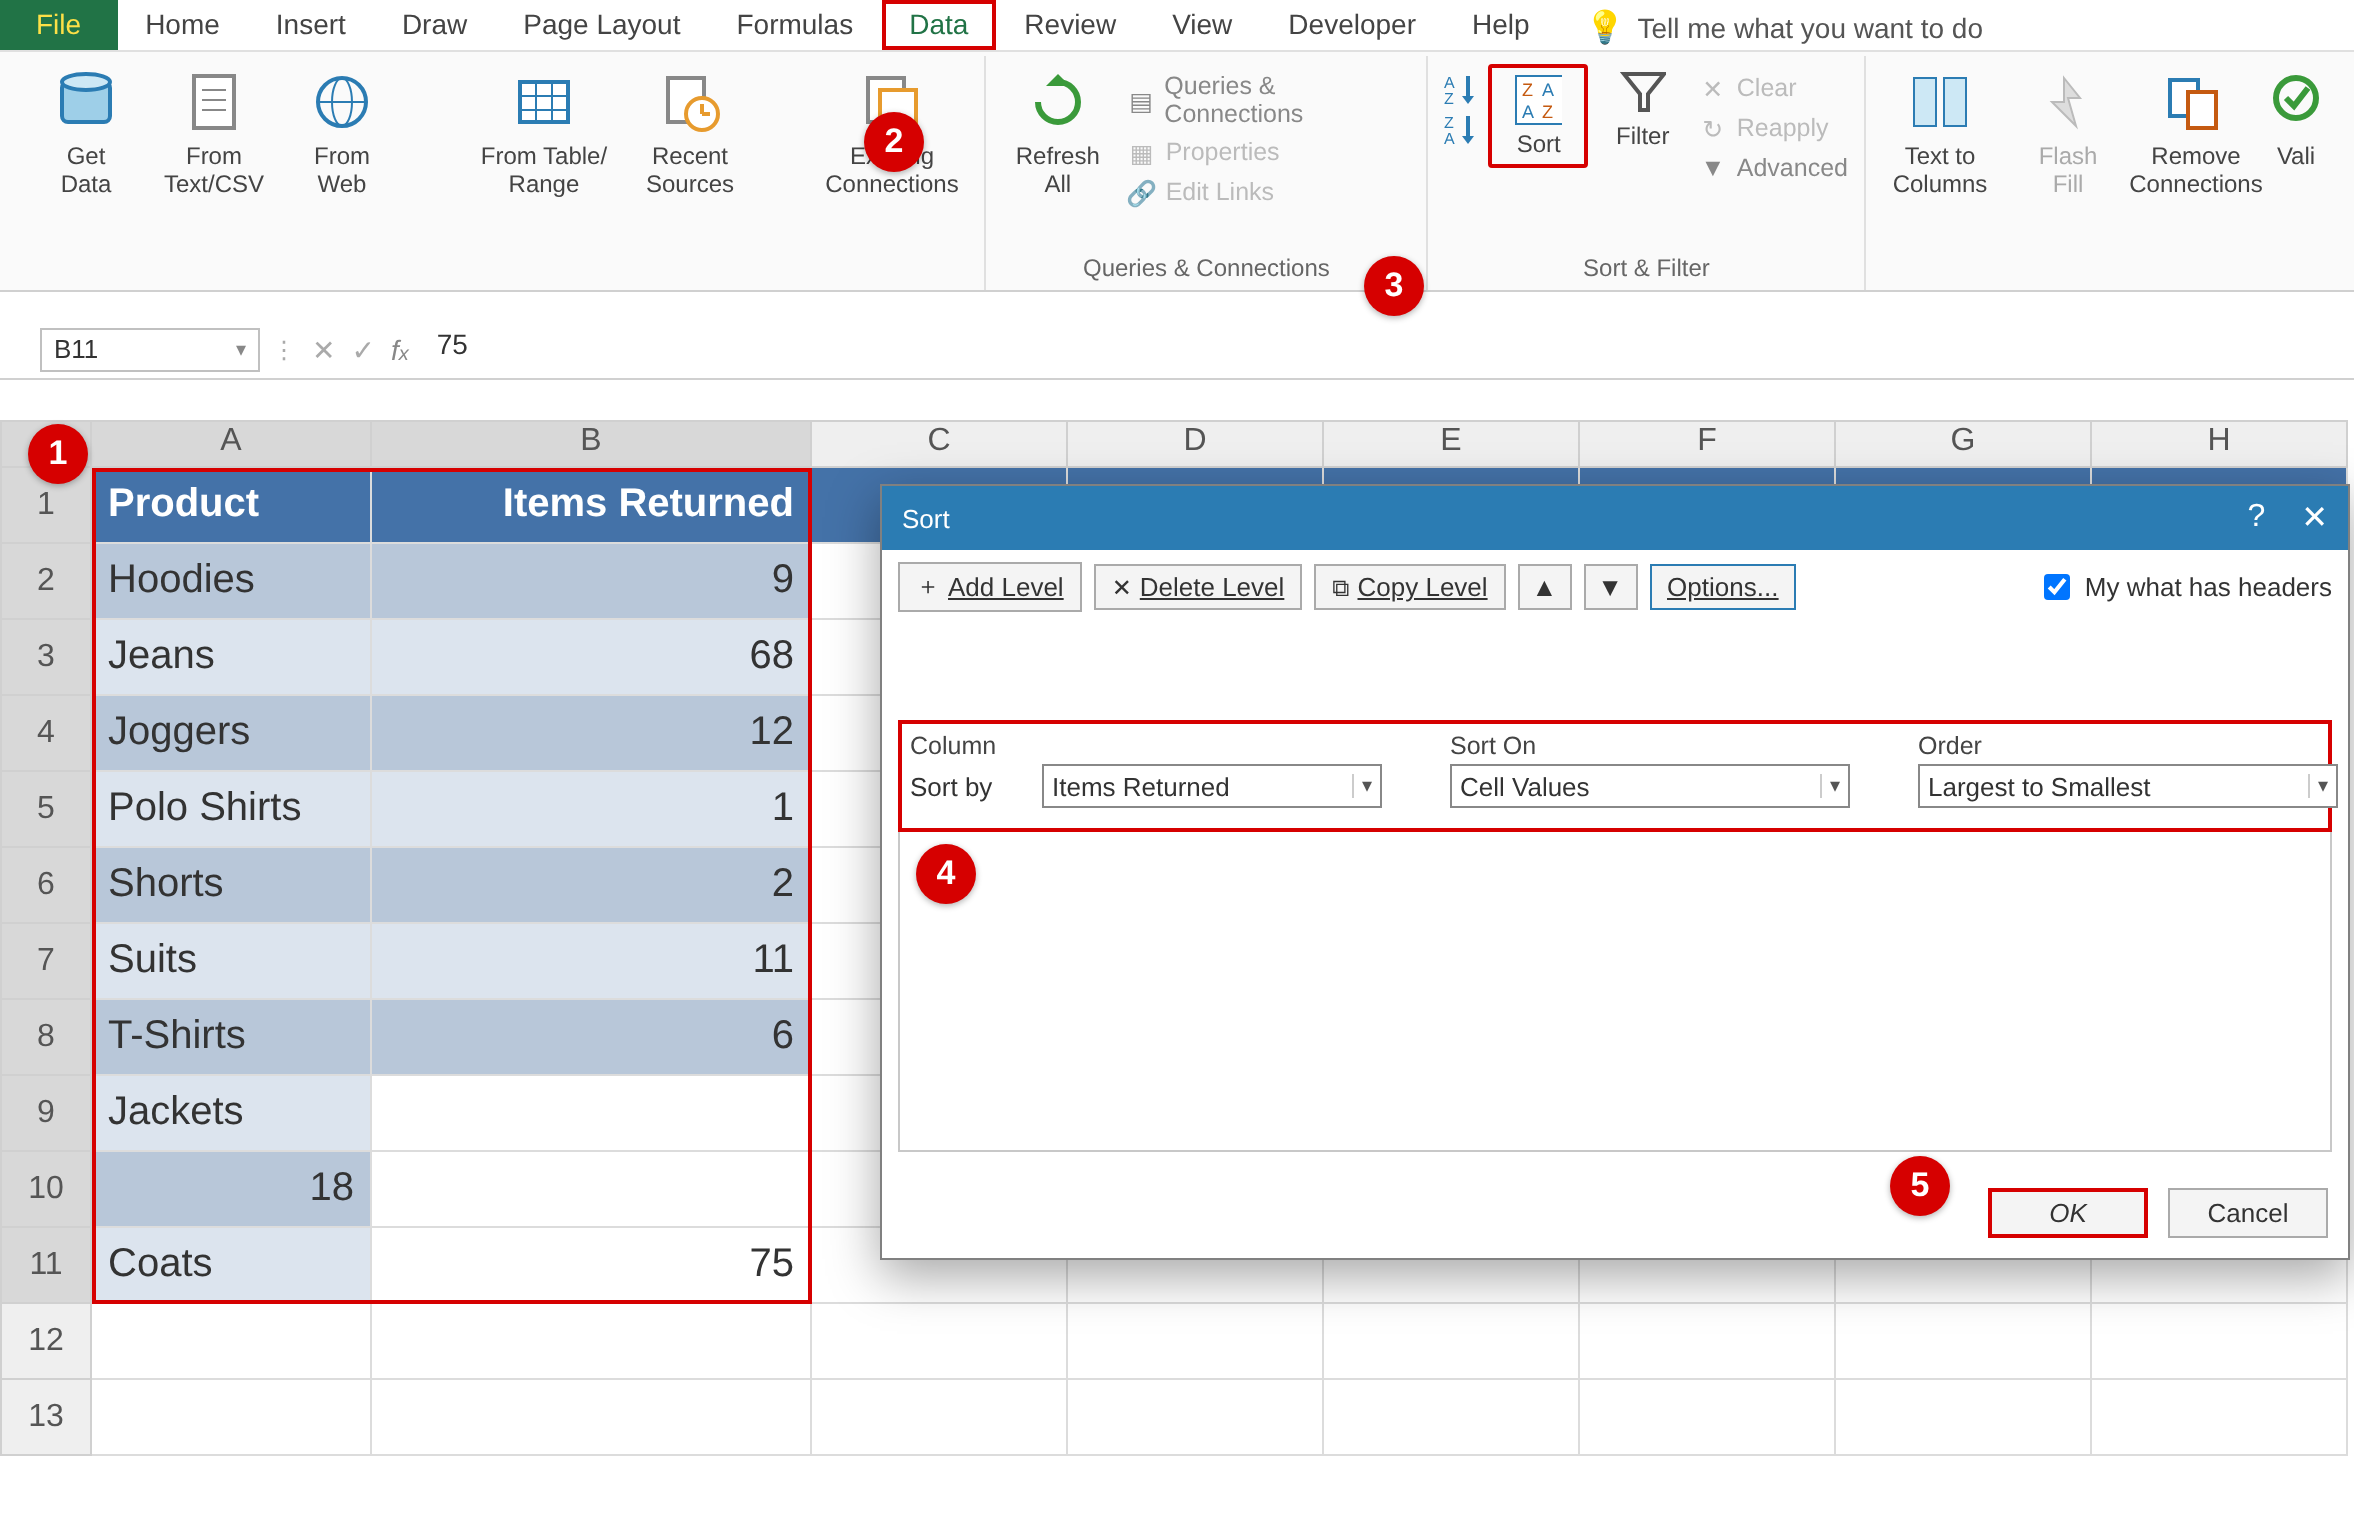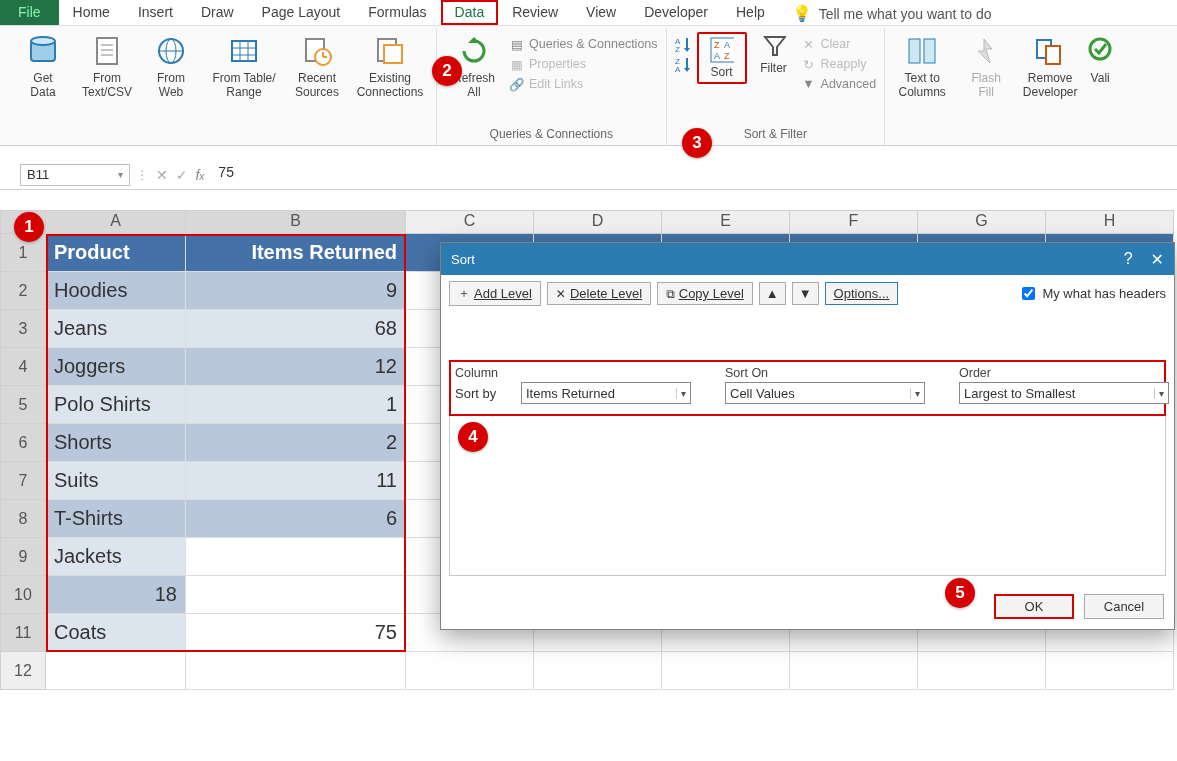--- a/index.html
+++ b/index.html
@@ -24,21 +24,21 @@
     font-size: 14px;
   }
   .menu-tab {
     padding: 4px 14px 2px;
     cursor: default;
     white-space: nowrap;
     color: #444;
   }
   .menu-tab.file {
     background: #217346;
-    color: #86efac;
+    color: #fde047;
     padding: 4px 18px;
   }
   .menu-tab.active {
     outline: 2px solid #d60000;
     outline-offset: -2px;
     color: #217346;
   }
   .tell-me {
     display: flex; align-items: center; gap: 6px;
     font-size: 14px; color: #555;
@@ -90,21 +90,21 @@
     cursor: default;
     line-height: 1.15;
   }
   .ribbon-btn .icon {
     width: 34px; height: 34px;
     margin-bottom: 4px;
     display: flex; align-items: center; justify-content: center;
     font-size: 28px;
   }
   .ribbon-btn .icon.small { width: 24px; height: 24px; font-size: 20px; }
-  .ribbon-btn.wide { width: 76px; }
+  .ribbon-btn.wide { width: 76px; margin-left: 28px; }
   .ribbon-btn.faded { color: #aaa; }
   .ribbon-small-stack {
     display: flex; flex-direction: column;
     gap: 4px; padding-top: 4px;
     font-size: 12.5px; color: #888;
   }
   .ribbon-small-stack > div { display: flex; align-items:center; gap:4px; }
   .ribbon-small-stack .ico { width:16px; height:16px; display:inline-flex; align-items:center; justify-content:center; }
   .sort-btn-box {
     border: 2.5px solid #d60000;
@@ -263,21 +263,21 @@
     display:flex; align-items:center; justify-content:space-between;
     padding:0 4px; font-size:13px;
   }
   .combo .caret { font-size:10px; color:#555; border-left:1px solid #ccc; padding-left:4px;}
   .whitespace { height: 160px; border:1px solid #c8c8c8; border-top:none; margin:0 0 4px; }
   .dlg-footer {
     display:flex; justify-content:flex-end; gap:10px;
     padding: 6px 10px 10px;
   }
   .dlg-footer .dlg-btn { width:80px; justify-content:center; }
-  .dlg-footer .dlg-btn.ok { border:2.5px solid #d60000; }
+  .dlg-footer .dlg-btn.ok { border:2.5px solid #d60000;font-style:italic; }
   
   svg { display:block; }
 </style>
 </head>
 <body>
 
 <div class="menubar">
   <div class="menu-tab file">File</div>
   <div class="menu-tab">Home</div>
   <div class="menu-tab">Insert</div>
@@ -486,21 +486,21 @@
 Fill</span>
       </div>
       <div class="ribbon-btn">
         <span class="icon">
           <svg width="32" height="32">
               <rect x="3" y="5" width="14" height="18" fill="#fff" stroke="#2b7cb3" stroke-width="2"></rect>
               <rect x="12" y="11" width="14" height="18" fill="#fff" stroke="#c55a11" stroke-width="2"></rect>
             </svg>
         </span>
         <span style="white-space:pre-line">Remove
-Developer</span>
+Connections</span>
       </div>
       <div class="ribbon-btn" style="width:30px">
         <span class="icon">
           <svg width="24" height="32">
               <circle cx="12" cy="14" r="10" fill="none" stroke="#3a9a3a" stroke-width="3"></circle>
               <polyline points="7,14 11,18 18,9" fill="none" stroke="#3a9a3a" stroke-width="3"></polyline>
             </svg>
         </span>
         <span>Vali</span>
       </div>
@@ -661,20 +661,31 @@
         <div class="cell"></div>
         <div class="cell"></div>
         <div class="cell"></div>
         <div class="cell"></div>
         <div class="cell"></div>
       </div>
     </div>
 
   <div class="grid-row">
     <div class="rowhdr">12</div>
+    <div class="cell"></div>
+      <div class="cell"></div>
+      <div class="cell"></div>
+      <div class="cell"></div>
+      <div class="cell"></div>
+      <div class="cell"></div>
+      <div class="cell"></div>
+      <div class="cell"></div>
+  </div>
+  <div class="grid-row">
+    <div class="rowhdr">13</div>
     <div class="cell"></div>
       <div class="cell"></div>
       <div class="cell"></div>
       <div class="cell"></div>
       <div class="cell"></div>
       <div class="cell"></div>
       <div class="cell"></div>
       <div class="cell"></div>
   </div>
 

